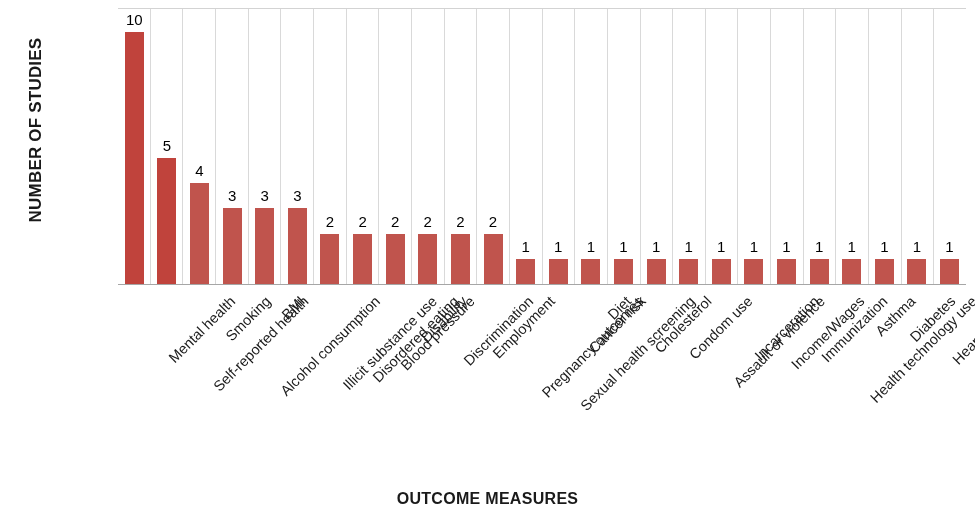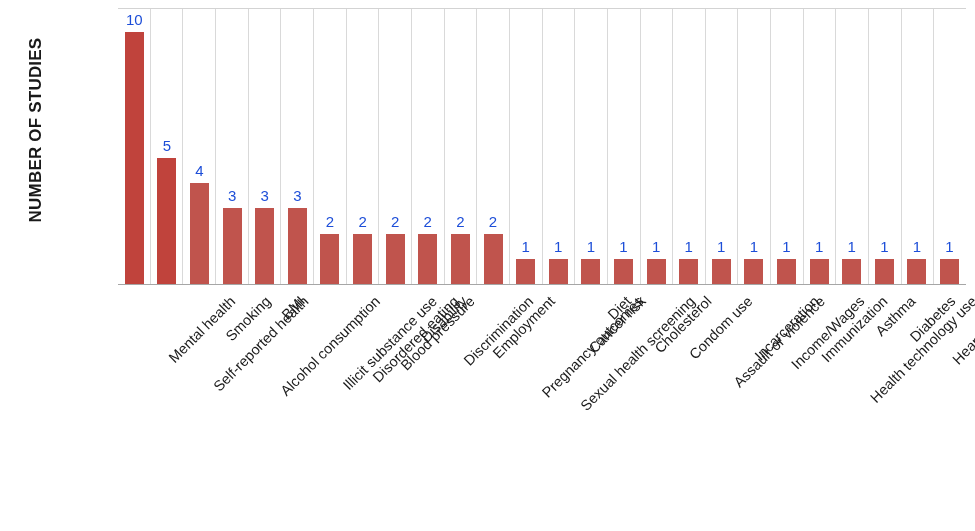--- a/index.html
+++ b/index.html
@@ -91,21 +91,21 @@
   .bar {
     width: 19px;
     background: #c0544d;
   }
   .bar.tall {
     background: #c0433c;
   }
   .bar-value {
     position: absolute;
     font-size: 15px;
-    color: #1d4ed8;
+    color: #000000;
     line-height: 1;
   }
 
   
   .labels {
     position: absolute;
     left: 118px;
     top: 287px;
     width: 848px;
     height: 200px;
@@ -285,14 +285,15 @@
       <div class="label" style="left: 576.769px; top: 6px;">Assault or violence</div>
       <div class="label" style="left: 609.385px; top: 6px;">Incarceration</div>
       <div class="label" style="left: 642px; top: 6px;">Income/Wages</div>
       <div class="label" style="left: 674.615px; top: 6px;">Immunization</div>
       <div class="label" style="left: 707.231px; top: 6px;">Health technology use</div>
       <div class="label" style="left: 739.846px; top: 6px;">Asthma</div>
       <div class="label" style="left: 772.462px; top: 6px;">Diabetes</div>
       <div class="label" style="left: 805.077px; top: 6px;">Heart disease</div>
     </div>
 
+  <div class="x-axis-title">OUTCOME MEASURES</div>
 
 </div>
 
 </body></html>

